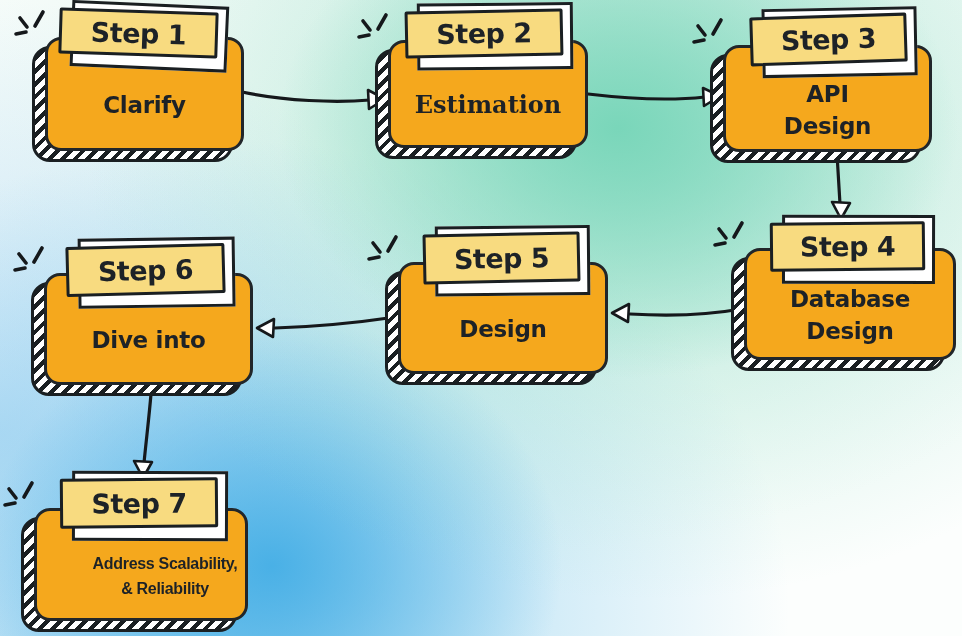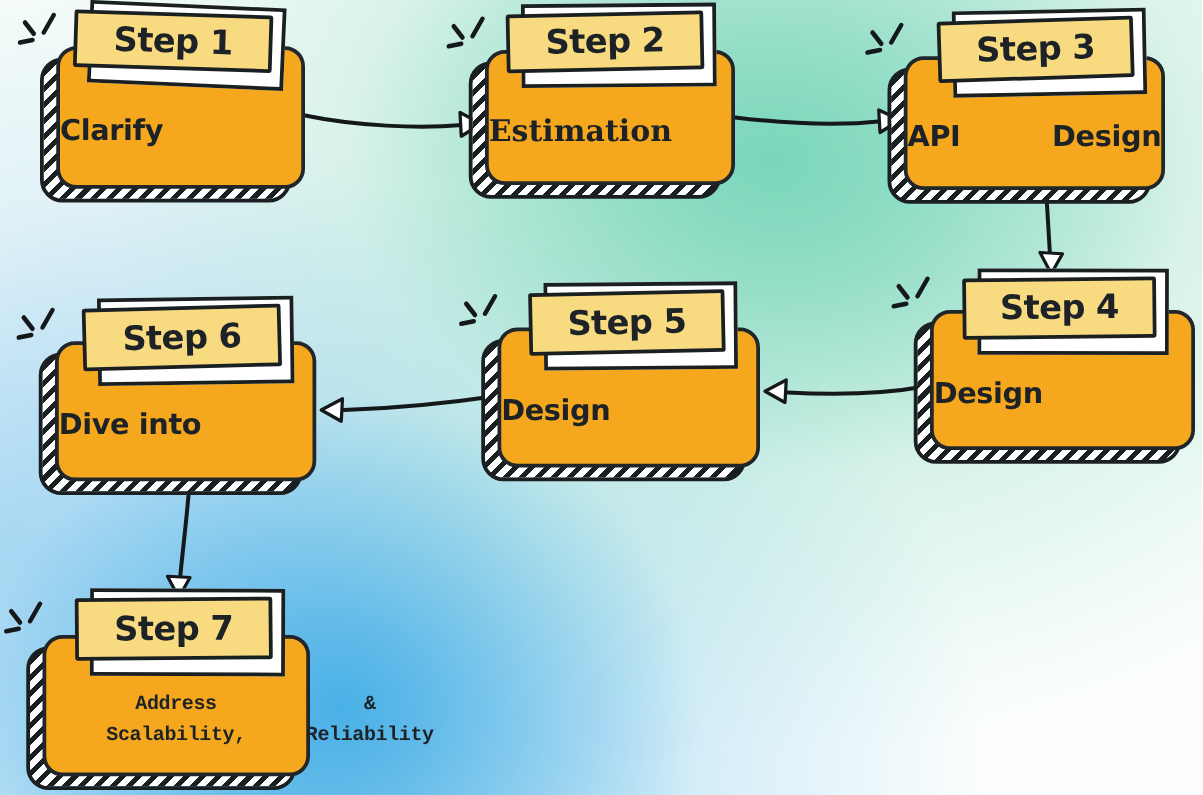--- a/index.html
+++ b/index.html
@@ -30,27 +30,27 @@
 
   .shadow {
     position:absolute; left:-13px; top:9px; right:11px; bottom:-11px;
     border:3px solid #1a1f22; border-radius:18px;
     background:repeating-linear-gradient(135deg, #ffffff 0 5px, #1a1f22 5px 9px);
     z-index:1;
   }
   .box {
     position:absolute; inset:0; z-index:2;
     background:#F5A81D; border:3.5px solid #21262a; border-radius:16px;
-    display:flex; flex-direction:row; align-items:center; justify-content:space-between;
+    display:flex; flex-direction:column; align-items:center; justify-content:center;
     padding-top:22px; text-align:center;
   }
   .line  { color:#1d2227; font-weight:700; }
   .comic { font-family:"DejaVu Sans", sans-serif; font-size:23px; line-height:32px; letter-spacing:-0.3px; }
   .serifline { font-family:"DejaVu Serif", serif; font-size:24px; line-height:34px; }
-  .small { font-family:Liberation Mono, monospace; font-size:16px; line-height:25px; letter-spacing:-0.3px;margin-left:48px; }
+  .small { font-family:Liberation Sans, sans-serif; font-size:16px; line-height:25px; letter-spacing:-0.3px;margin-left:48px; }
 
   
   .tabwrap { position:absolute; z-index:3; }
   .s1 .tabwrap { left:14px; top:-27px; width:159px; height:46px; transform:rotate(1.8deg); }
   .s2 .tabwrap { left:17px; top:-30px; width:158px; height:47px; transform:rotate(-1.2deg); }
   .s3 .tabwrap { left:27px; top:-30px; width:157px; height:49px; transform:rotate(-1.8deg); }
   .s4 .tabwrap { left:26px; top:-26px; width:155px; height:49px; transform:rotate(-0.6deg); }
   .s5 .tabwrap { left:25px; top:-29px; width:157px; height:50px; transform:rotate(-1.2deg); }
   .s6 .tabwrap { left:22px; top:-28px; width:159px; height:50px; transform:rotate(-1.5deg); }
   .s7 .tabwrap { left:26px; top:-30px; width:158px; height:50px; transform:rotate(-0.5deg); }
@@ -154,20 +154,21 @@
   </div>
 
   <div class="panel s4">
     <svg class="sparkle" viewBox="0 0 36 36">
       <path d="M30,3 L22,17"></path>
         <path d="M7,9 L14,18"></path>
         <path d="M3,25 L13,23"></path>
     </svg>
     <div class="shadow"></div>
     <div class="box">
+      <div class="line comic">Database</div>
       <div class="line comic">Design</div>
     </div>
     <div class="tabwrap">
       <div class="tab-ghost"></div>
       <div class="tab">
           <span>Step 4</span>
         </div>
     </div>
   </div>
 

